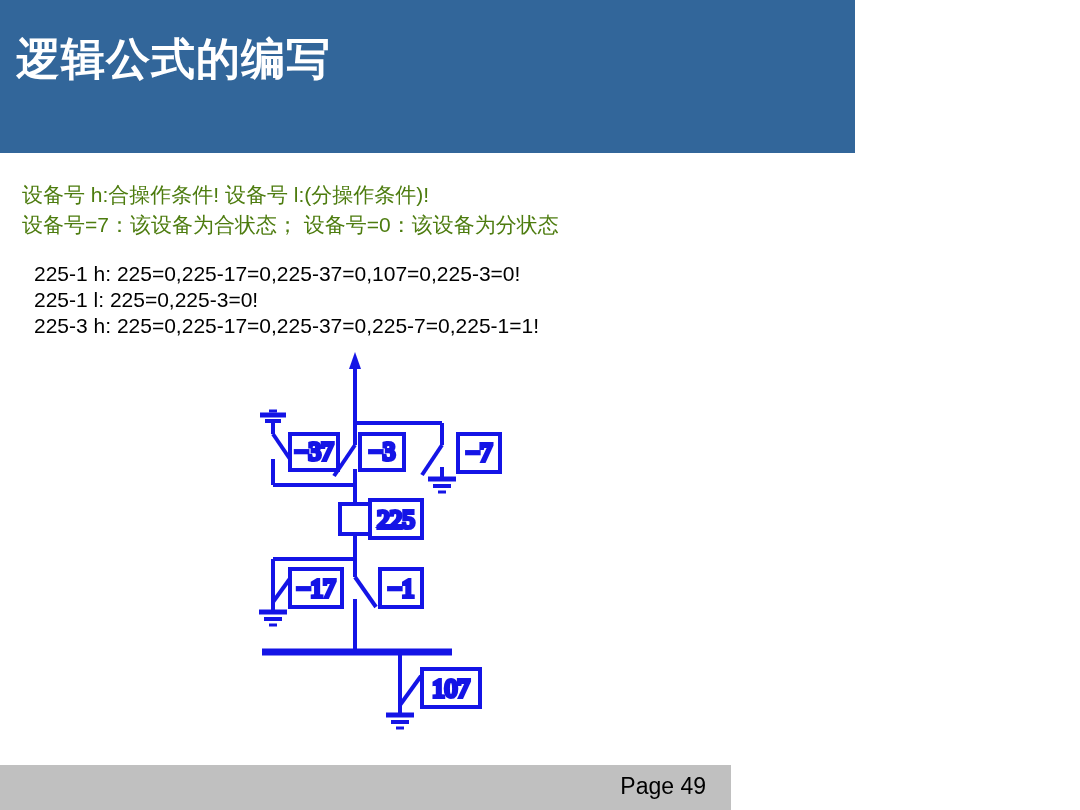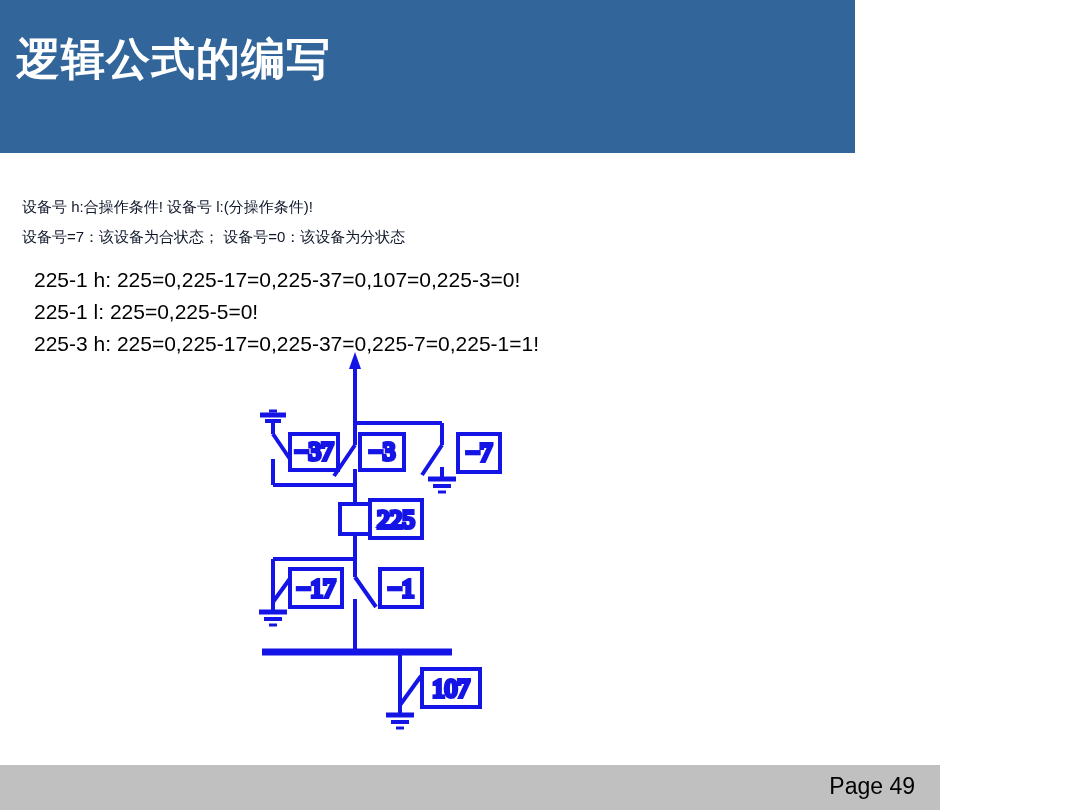--- a/index.html
+++ b/index.html
@@ -39,45 +39,45 @@
     color: #ffffff;
     letter-spacing: 1px;
     line-height: 1.25;
     white-space: nowrap;
     font-family: "Liberation Sans", sans-serif;
   }
   
   .legend-block {
     position: absolute;
     left: 22px;
-    top: 192px;
-    color: #0f172a;
-    font-size: 15px;
+    top: 180px;
+    color: #4d7c0f;
+    font-size: 21px;
     line-height: 30px;
     white-space: nowrap;
     font-family: "Liberation Sans", sans-serif;
   }
   .legend-line { display: block; }
   .formula-block {
     position: absolute;
     left: 34px;
     top: 261px;
     color: #000000;
     font-size: 21px;
     line-height: 26px;
     white-space: nowrap;
     font-family: "Liberation Sans", sans-serif;
   }
-  .formula-line { display: block; margin-top: 6px; }
+  .formula-line { display: block; }
   
   .footer-bar {
     position: absolute;
     left: 0;
     top: 765px;
-    width: 940px;
+    width: 731px;
     height: 45px;
     background: #c0c0c0;
   }
   .footer-text {
     position: absolute;
     right: 25px;
     top: 8px;
     font-size: 23px;
     color: #000000;
     white-space: nowrap;
@@ -107,21 +107,21 @@
     <div class="title-text">逻辑公式的编写</div>
   </div>
 
   <div class="legend-block">
     <span class="legend-line">设备号 h:合操作条件!      设备号 l:(分操作条件)!</span>
     <span class="legend-line">设备号=7：该设备为合状态； 设备号=0：该设备为分状态</span>
   </div>
 
   <div class="formula-block">
     <span class="formula-line">225-1 h: 225=0,225-17=0,225-37=0,107=0,225-3=0!</span>
-    <span class="formula-line">225-1 l:  225=0,225-5=0!</span>
+    <span class="formula-line">225-1 l:  225=0,225-3=0!</span>
     <span class="formula-line">225-3 h: 225=0,225-17=0,225-37=0,225-7=0,225-1=1!</span>
   </div>
 
   <div class="diagram-wrap">
     <svg class="diagram" width="290" height="390" viewBox="0 0 290 390" xmlns="http://www.w3.org/2000/svg">
       <g stroke="#1414e6" fill="none" stroke-width="4" stroke-linecap="butt">
 
         <g>
           <line x1="125" y1="14" x2="125" y2="95"></line>
         </g>

